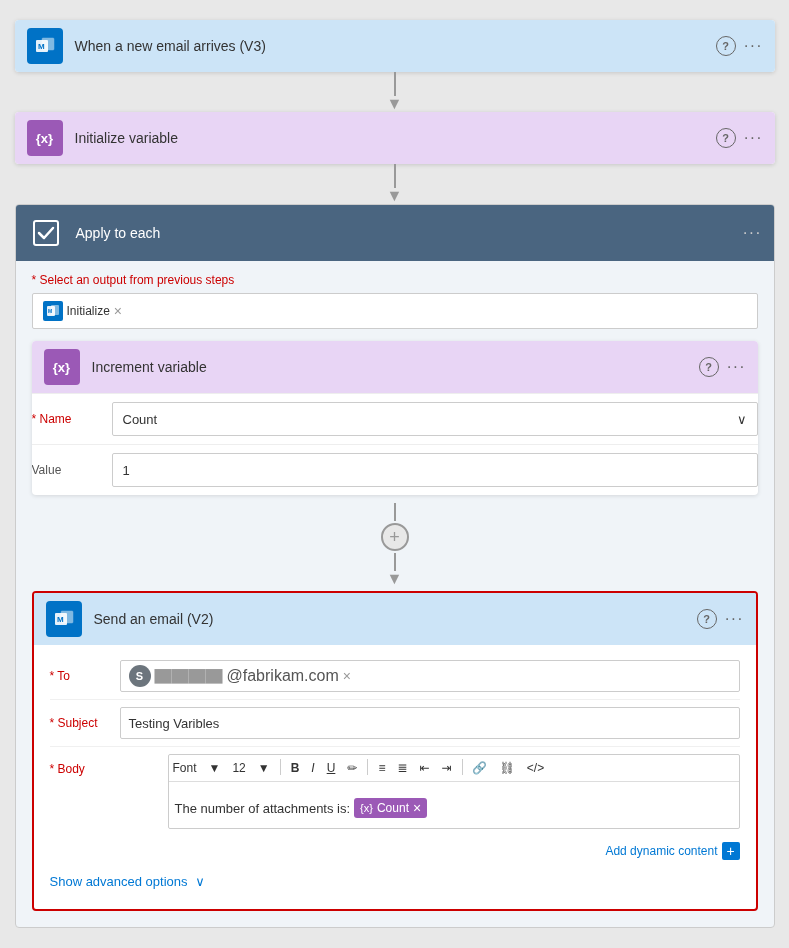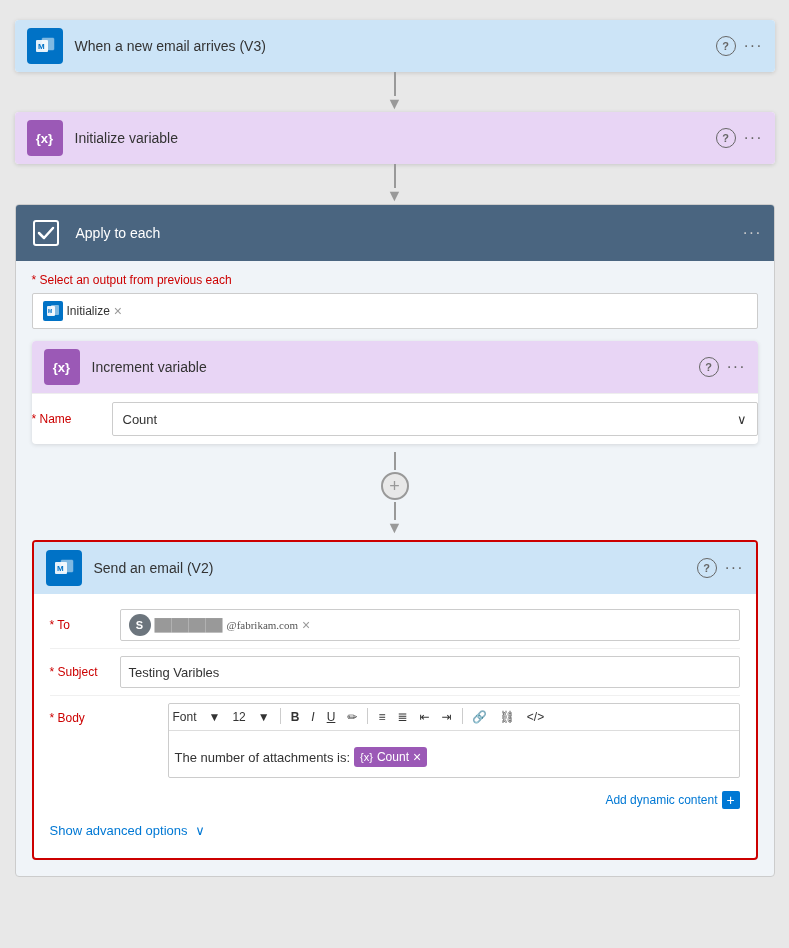--- a/index.html
+++ b/index.html
@@ -430,21 +430,21 @@
           <polyline points="7,14 12,19 21,9" stroke="white" stroke-width="2.5" fill="none" stroke-linecap="round" stroke-linejoin="round"></polyline>
         </svg>
       </div>
       <span class="step-title">Apply to each</span>
       <div class="step-actions">
         <span class="more-icon more-icon-white">···</span>
       </div>
     </div>
 
     <div class="apply-body">
-      <div class="apply-select-label">* Select an output from previous each</div>
+      <div class="apply-select-label">* Select an output from previous steps</div>
       <div class="attachments-field">
         <div class="attachment-tag">
           <div class="attachment-icon">
             <svg width="14" height="14" viewBox="0 0 14 14" fill="none">
               <rect x="1" y="2" width="8" height="10" rx="1" fill="white" opacity="0.9"></rect>
               <rect x="5" y="1" width="8" height="10" rx="1" fill="white" opacity="0.5"></rect>
               <text x="2" y="9" font-size="5" fill="#0072c6" font-weight="bold">M</text>
             </svg>
           </div>
           <span>Initialize</span>
@@ -463,20 +463,26 @@
             <span class="more-icon">···</span>
           </div>
         </div>
         <div class="field-row">
           <div class="field-label">* Name</div>
           <div class="field-input">
             <span>Count</span>
             <span>∨</span>
           </div>
         </div>
+        <div class="field-row">
+          <div class="field-label black">Value</div>
+          <div class="field-input">
+            <span>1</span>
+          </div>
+        </div>
       </div>
 
       <div class="connector-with-plus" style="margin:8px 0 4px;">
         <div class="line-segment"></div>
         <div class="connector-plus">+</div>
         <div class="line-segment"></div>
         <div class="connector-arrow">▼</div>
       </div>
 
       <div class="send-email-container">
@@ -496,21 +502,21 @@
         </div>
 
         <div class="send-email-body">
 
           <div class="email-field-row">
             <div class="email-label">* To</div>
             <div class="email-input-area">
               <div class="recipient-chip">
                 <div class="recipient-avatar">S</div>
                 <span class="recipient-email" style="color:#999;">████████</span>
-                <span style="font-size:11px;color:#555;font-family:Liberation Serif, serif;">@fabrikam.com</span>
+                <span style="font-size:16px;color:#555;">@fabrikam.com</span>
                 <span class="chip-close">×</span>
               </div>
             </div>
           </div>
 
           <div class="email-field-row">
             <div class="email-label">* Subject</div>
             <div class="email-input-area">
               <span>Testing Varibles</span>
             </div>

